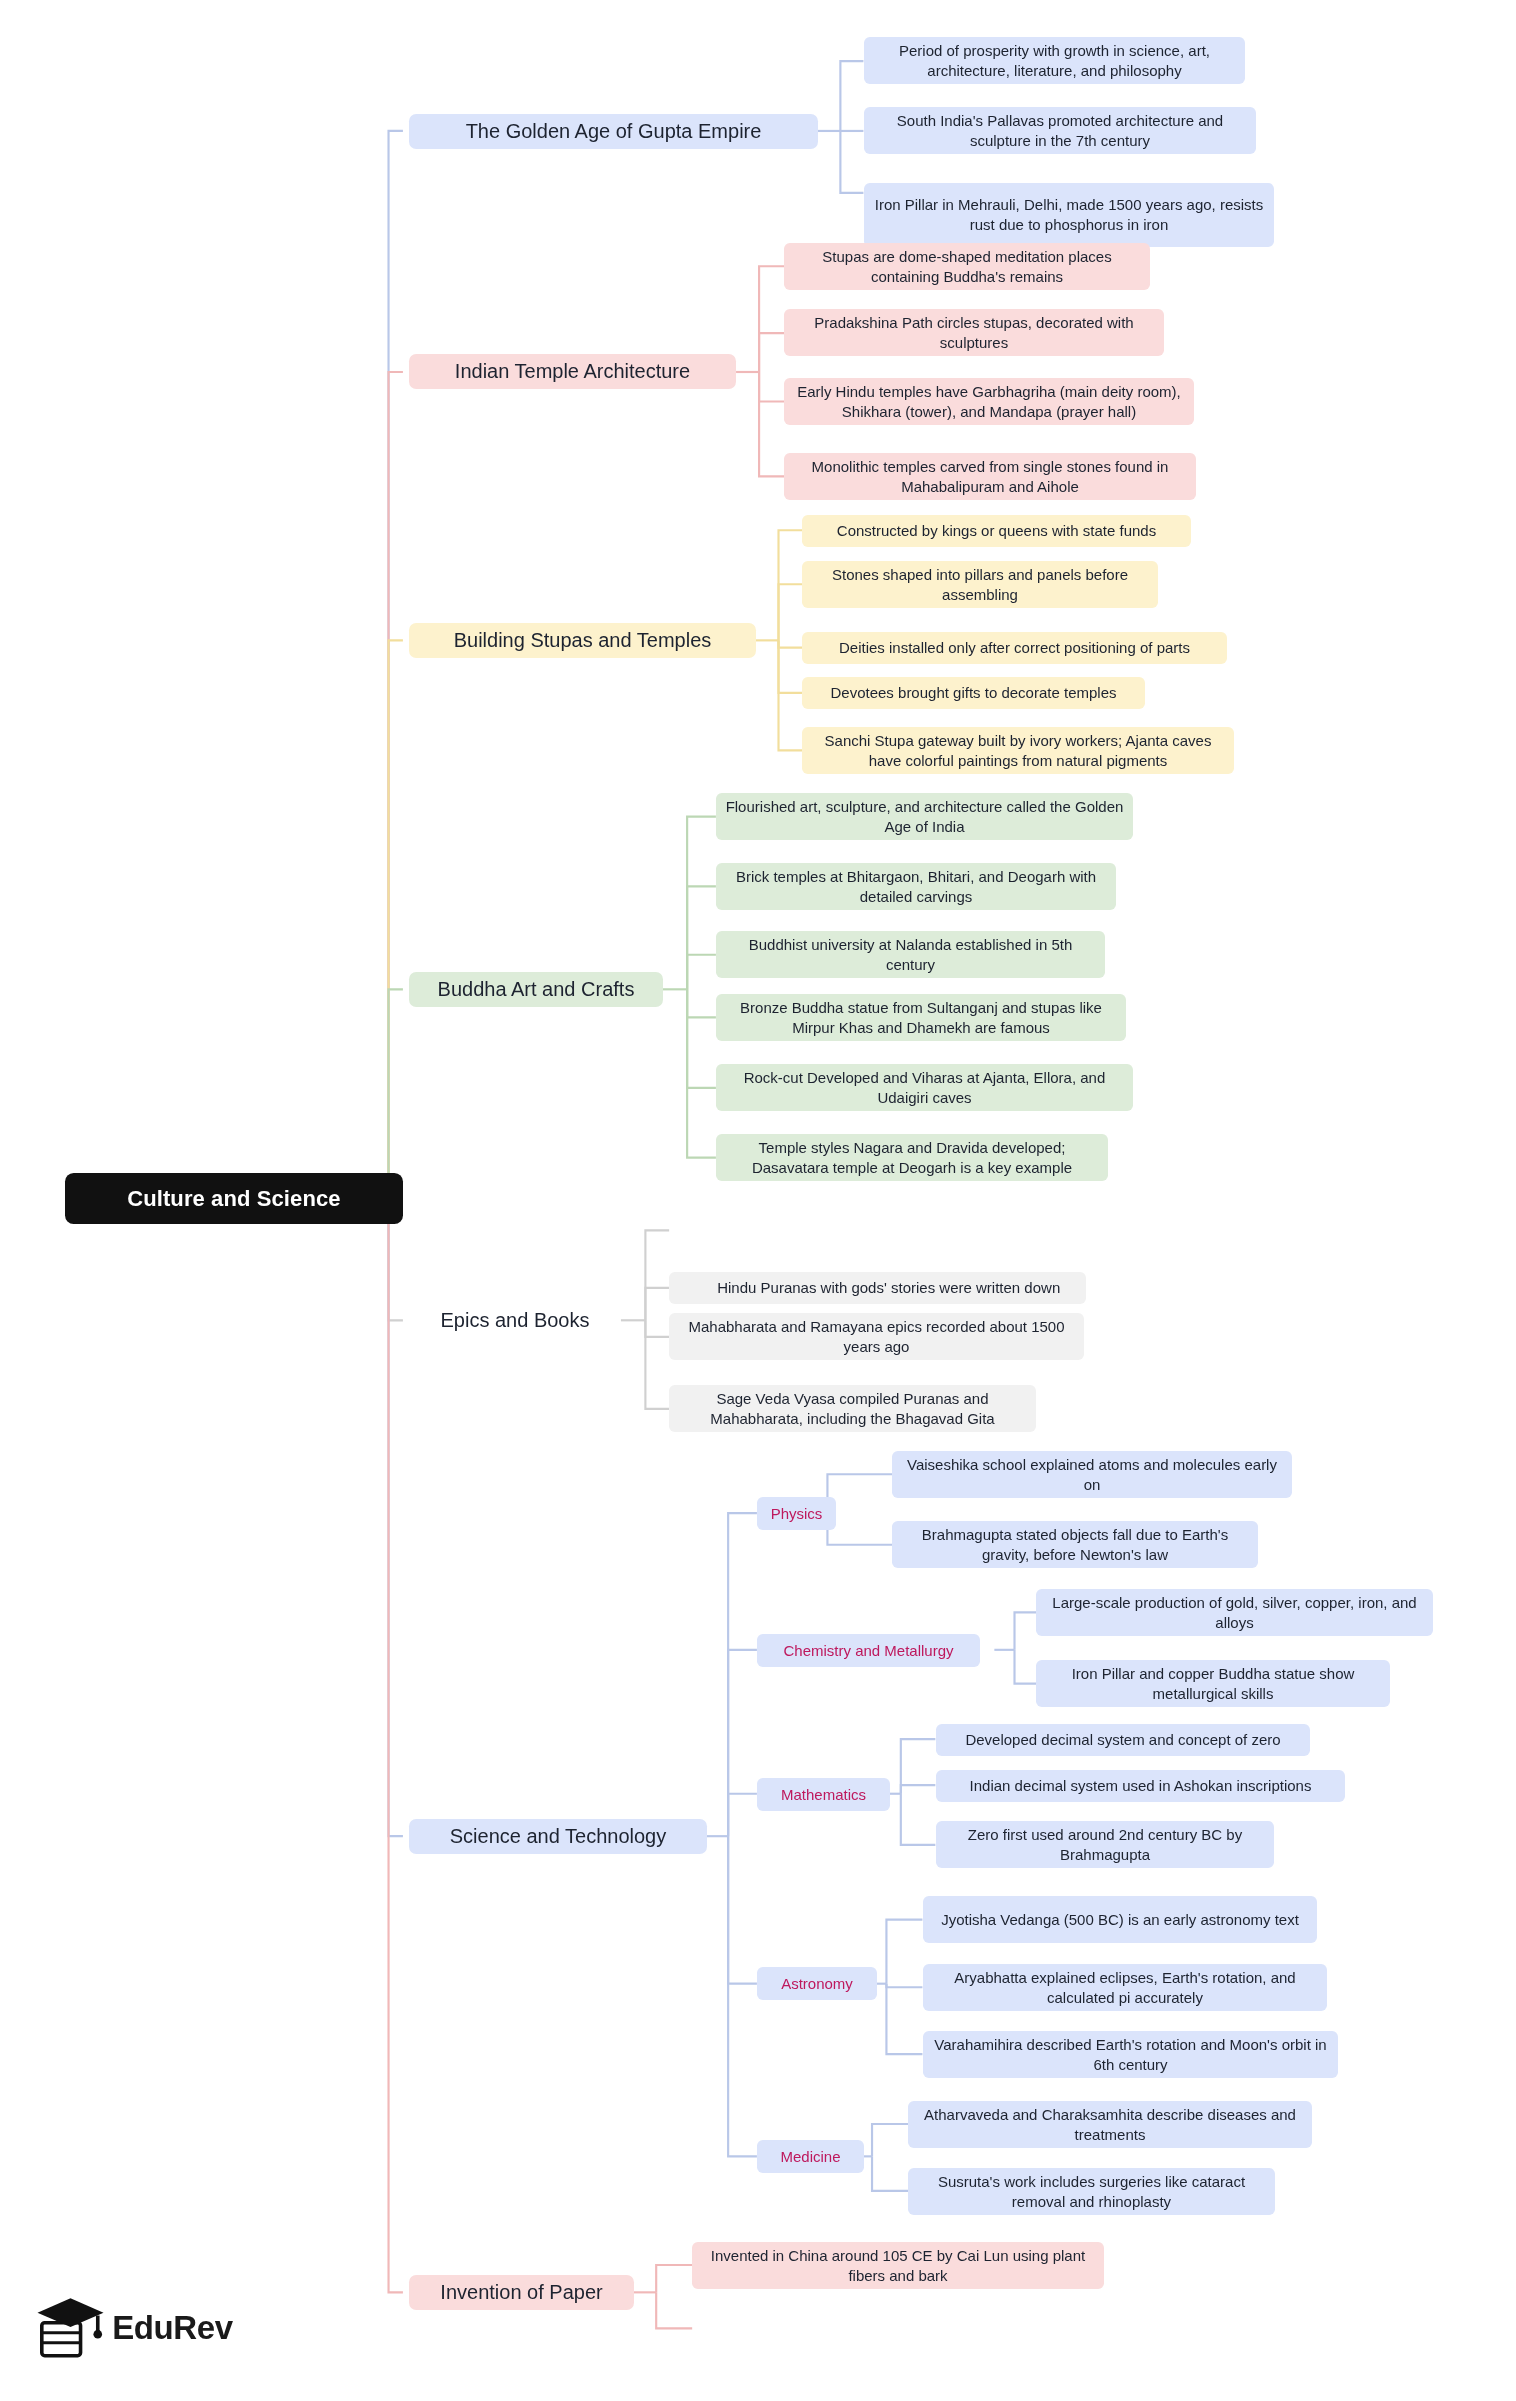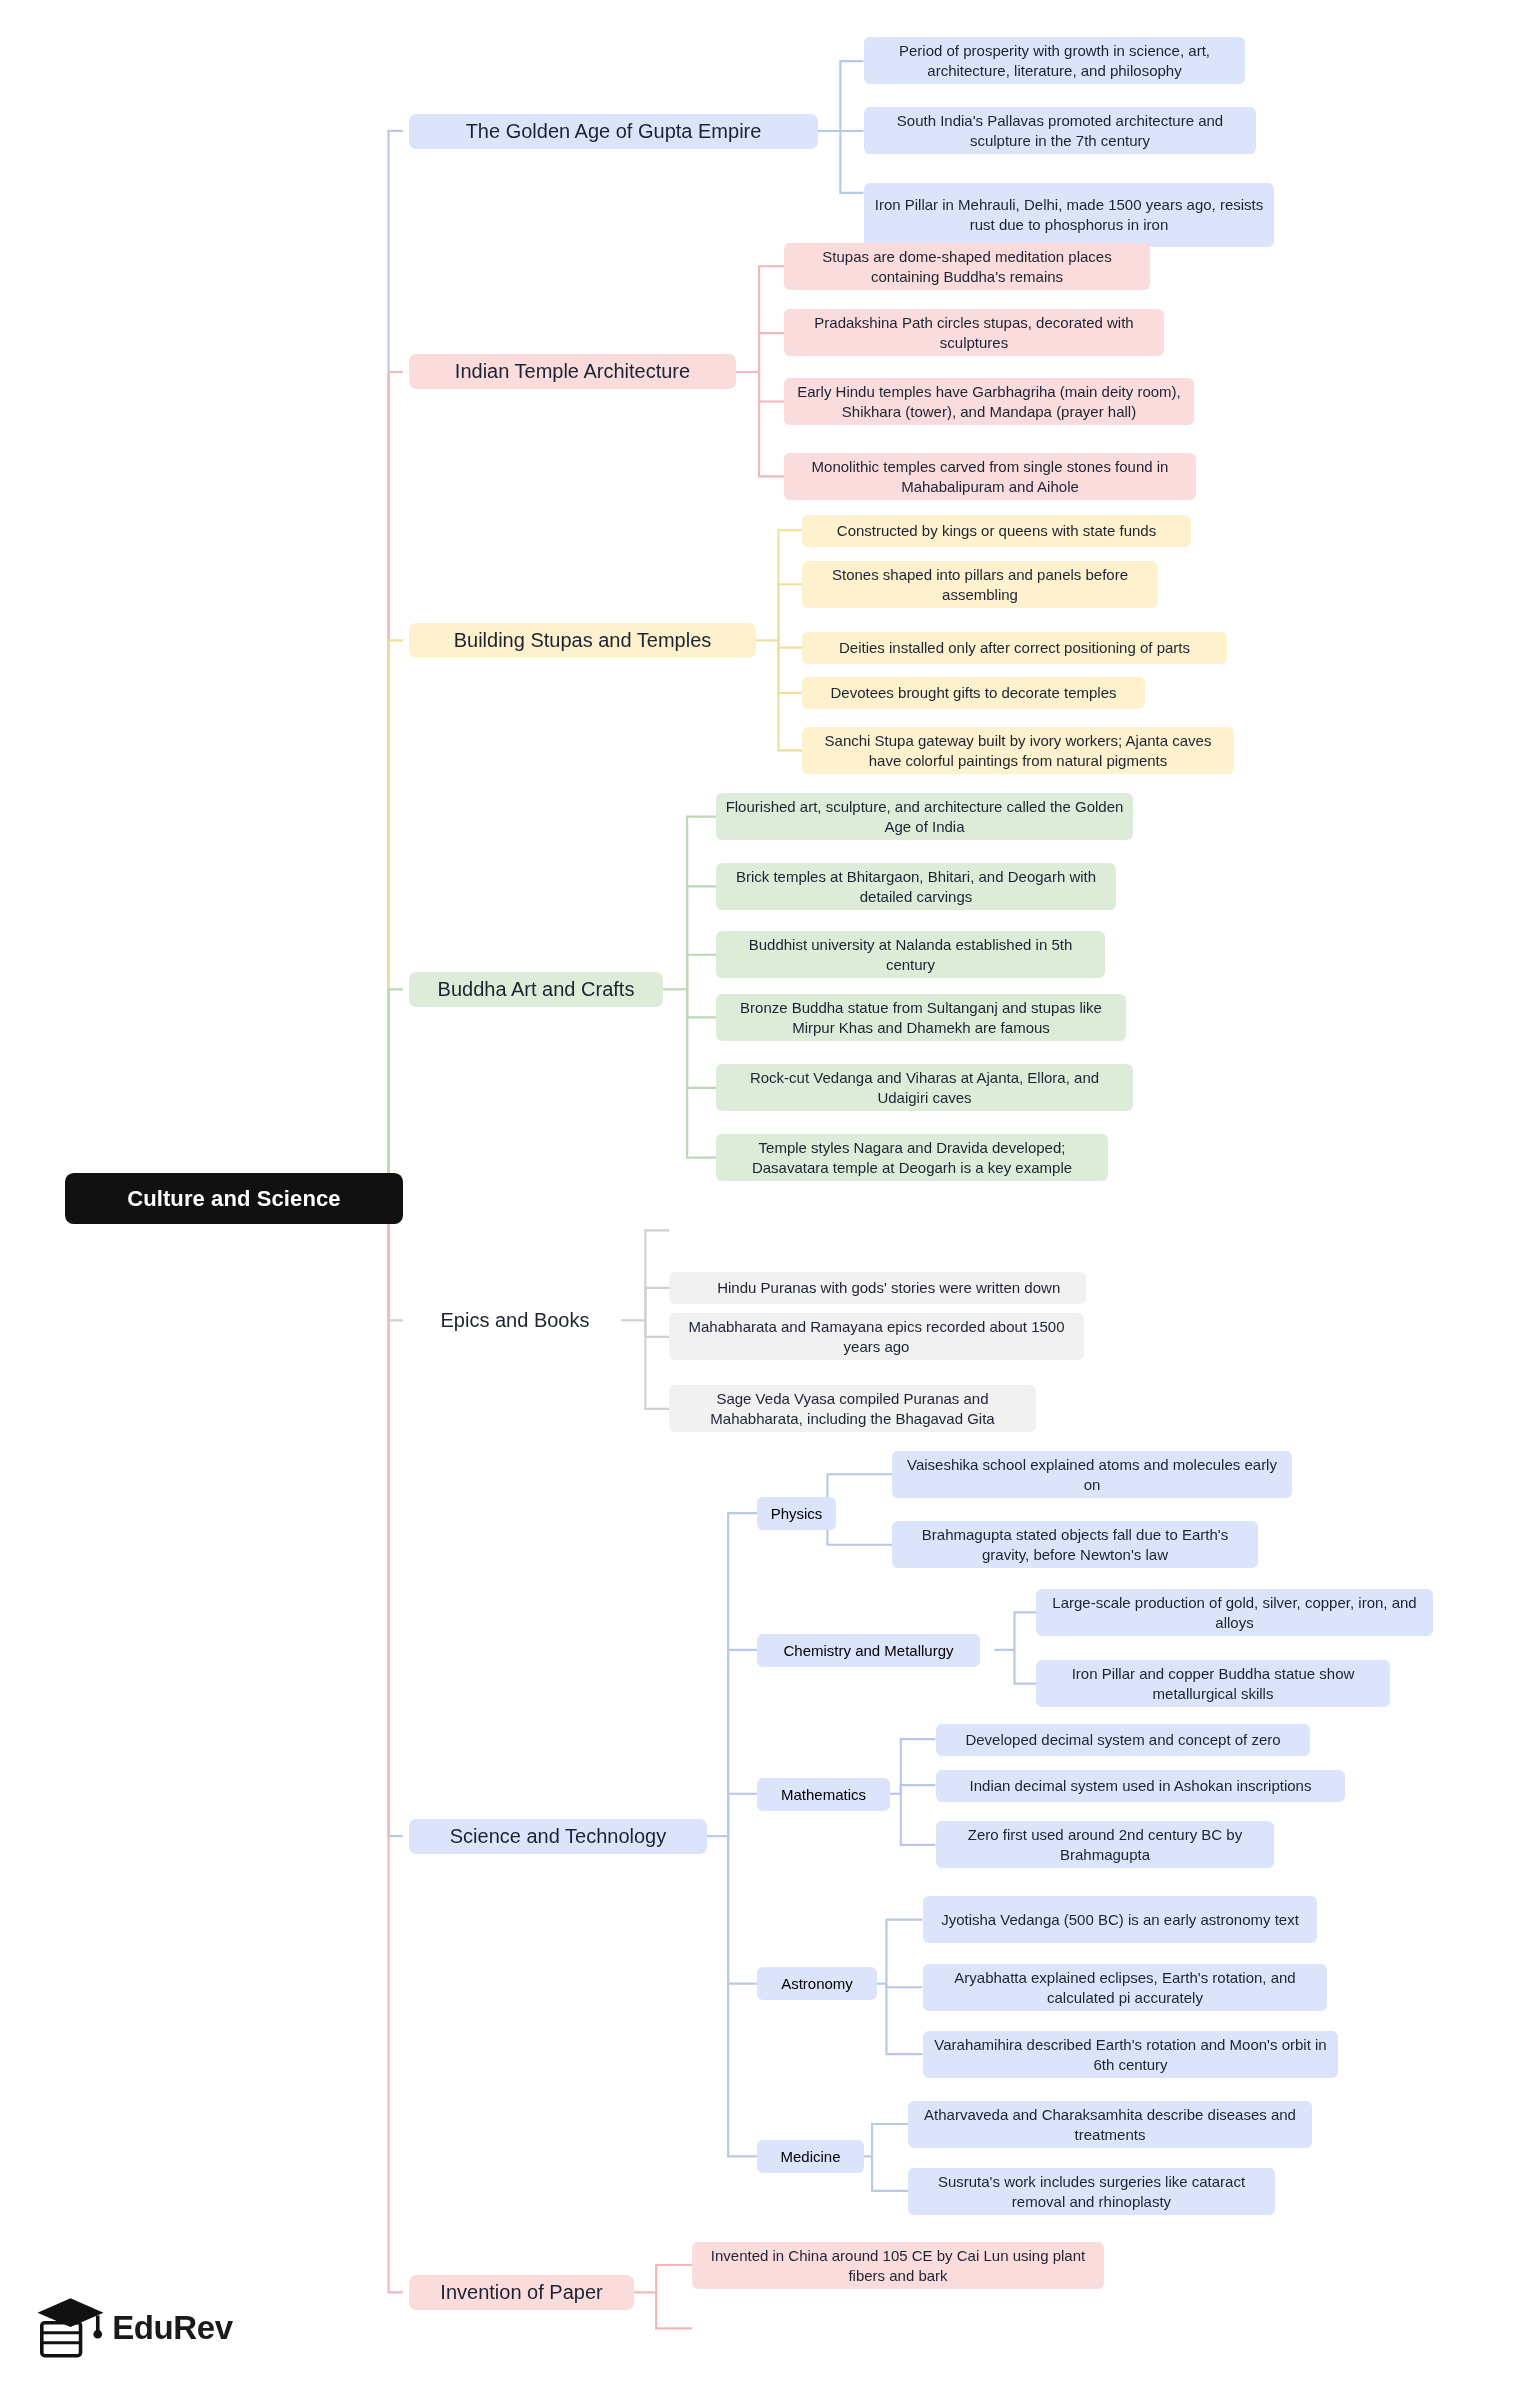--- a/index.html
+++ b/index.html
@@ -8,21 +8,21 @@
     font-family:"Liberation Sans", sans-serif;
   }
   #canvas{position:absolute;left:0;top:0;width:1516px;height:2401px;}
   svg#wires{position:absolute;left:0;top:0;width:1516px;height:2401px;pointer-events:none;}
 
   .node{position:absolute;box-sizing:border-box;border-radius:7.2px;
         display:flex;align-items:center;justify-content:center;text-align:center;
         line-height:1.32;}
   .leaf{border-radius:5.8px;padding:5.8px 8.6px;font-size:15px;color:#1d2330;}
   .branch{font-size:20px;padding:5.8px 11.5px;color:#1d2330;border-radius:7.2px;}
-  .sub{font-size:15px;padding:5px 9.4px;border-radius:5.8px;color:#000000;}
+  .sub{font-size:15px;padding:5px 9.4px;border-radius:5.8px;color:#be185d;}
 
   .root{position:absolute;background:#111111;color:#ffffff;border-radius:8.6px;
         font-size:22px;font-weight:bold;display:flex;align-items:center;justify-content:center;
         padding:7.2px 14.4px;letter-spacing:0.1px;}
 
   
   .c-blue   {background:#dbe4fb;}
   .c-red    {background:#fadcdc;}
   .c-yellow {background:#fdf2cd;}
   .c-green  {background:#ddecd9;}
@@ -137,21 +137,21 @@
   <div class="node leaf c-yellow" style="left:802px;top:561px;width:356px;height:47px;">Stones shaped into pillars and panels before assembling</div>
   <div class="node leaf c-yellow" style="left:802px;top:632px;width:425px;height:32px;">Deities installed only after correct positioning of parts</div>
   <div class="node leaf c-yellow" style="left:802px;top:677px;width:343px;height:32px;">Devotees brought gifts to decorate temples</div>
   <div class="node leaf c-yellow" style="left:802px;top:727px;width:432px;height:47px;">Sanchi Stupa gateway built by ivory workers; Ajanta caves have colorful paintings from natural pigments</div>
 
   <div class="node branch b-green" style="left:409px;top:972px;width:254px;height:35px;">Buddha Art and Crafts</div>
   <div class="node leaf c-green" style="left:716px;top:793px;width:417px;height:47px;">Flourished art, sculpture, and architecture called the Golden Age of India</div>
   <div class="node leaf c-green" style="left:716px;top:863px;width:400px;height:47px;">Brick temples at Bhitargaon, Bhitari, and Deogarh with detailed carvings</div>
   <div class="node leaf c-green" style="left:716px;top:931px;width:389px;height:47px;">Buddhist university at Nalanda established in 5th century</div>
   <div class="node leaf c-green" style="left:716px;top:994px;width:410px;height:47px;">Bronze Buddha statue from Sultanganj and stupas like Mirpur Khas and Dhamekh are famous</div>
-  <div class="node leaf c-green" style="left:716px;top:1064px;width:417px;height:47px;">Rock-cut Vedanga and Viharas at Ajanta, Ellora, and Udaigiri caves</div>
+  <div class="node leaf c-green" style="left:716px;top:1064px;width:417px;height:47px;">Rock-cut Developed and Viharas at Ajanta, Ellora, and Udaigiri caves</div>
   <div class="node leaf c-green" style="left:716px;top:1134px;width:392px;height:47px;">Temple styles Nagara and Dravida developed; Dasavatara temple at Deogarh is a key example</div>
 
   <div class="node branch b-gray" style="left:409px;top:1303px;width:212px;height:35px;">Epics and Books</div>
   <div class="node leaf c-gray" style="left:669px;top:1272px;width:417px;height:32px;padding-left:31px;">Hindu Puranas with gods' stories were written down</div>
   <div class="node leaf c-gray" style="left:669px;top:1313px;width:415px;height:47px;">Mahabharata and Ramayana epics recorded about 1500 years ago</div>
   <div class="node leaf c-gray" style="left:669px;top:1385px;width:367px;height:47px;">Sage Veda Vyasa compiled Puranas and Mahabharata, including the Bhagavad Gita</div>
 
   <div class="node branch b-blue" style="left:409px;top:1819px;width:298px;height:35px;">Science and Technology</div>
 
   <div class="node sub c-blue" style="left:757px;top:1497px;width:79px;height:33px;">Physics</div>

